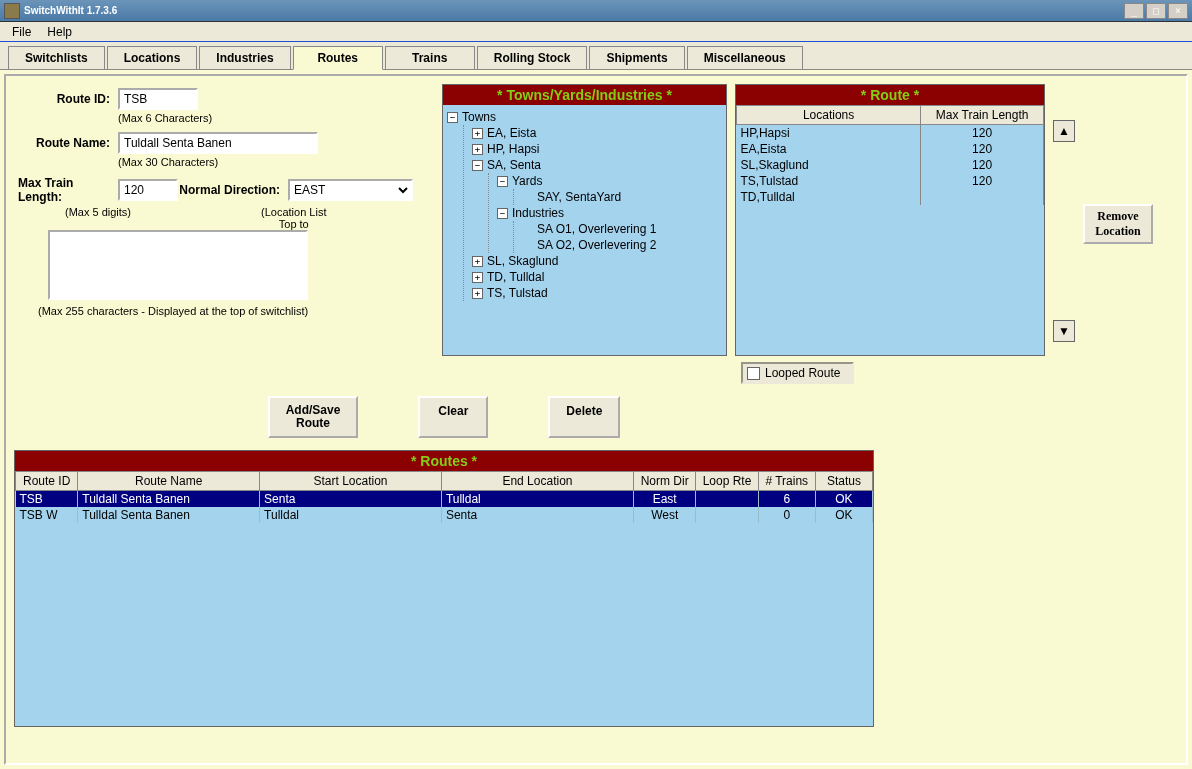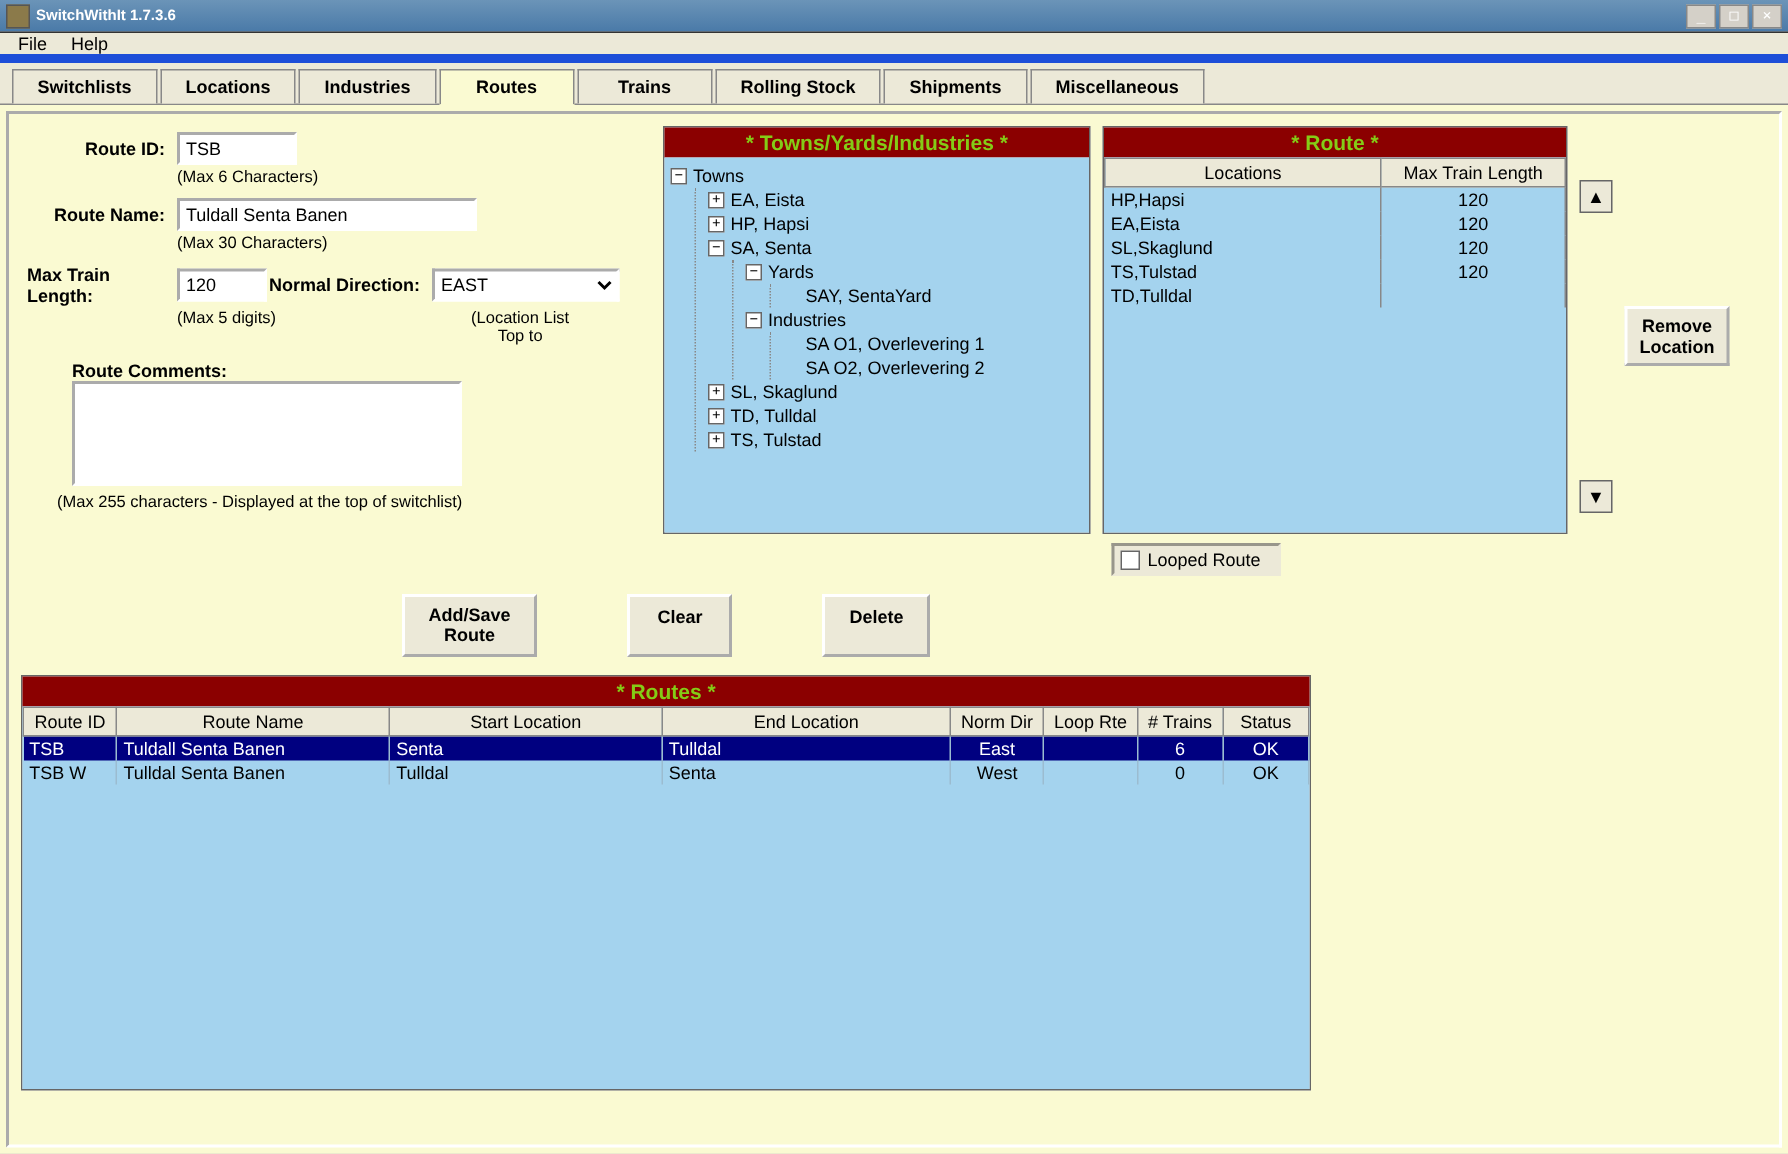--- a/index.html
+++ b/index.html
@@ -4,21 +4,21 @@
 <style>
 * { box-sizing: border-box; margin: 0; padding: 0; }
 body { font-family: "Segoe UI", Tahoma, sans-serif; font-size: 12px; background: #d4d0c8; overflow: hidden; }
 
 .titlebar { background: linear-gradient(#6b94b8, #4a7aa8); height: 22px; display: flex; align-items: center; padding: 0 4px; color: white; border-bottom: 1px solid #333; }
 .titlebar-icon { width: 16px; height: 16px; background: #8b7a4a; margin-right: 4px; border: 1px solid #555; }
 .titlebar-text { flex: 1; font-weight: bold; font-size: 10px; }
 .titlebar-btns { display: flex; gap: 2px; }
 .titlebar-btn { width: 20px; height: 16px; background: #d4d0c8; border: 1px solid #888; display: flex; align-items: center; justify-content: center; font-size: 10px; font-family: monospace; cursor: default; }
 
-.menubar { background: #ece9d8; height: 20px; display: flex; align-items: center; padding: 0 4px; border-bottom: 6px solid #1d4ed8; }
+.menubar { background: #ece9d8; height: 20px; display: flex; align-items: center; padding: 0 4px; border-bottom: 1px solid #1d4ed8; }
 .menu-item { padding: 2px 8px; cursor: default; }
 
 .tabs { display: flex; padding: 4px 8px 0 8px; background: #ece9d8; border-bottom: 1px solid #888; }
 .tab { padding: 4px 16px; border: 1px solid #888; border-bottom: none; background: #ece9d8; margin-right: 2px; cursor: default; position: relative; font-weight: bold; font-size: 12px; min-width: 90px; text-align: center; }
 .tab.active { background: #fafad2; border-bottom: 1px solid #fafad2; margin-bottom: -1px; z-index: 2; }
 
 .content { background: #fafad2; padding: 4px; height: calc(100vh - 70px); overflow: auto; }
 .inner-border { border: 2px inset #fff; background: #fafad2; padding: 8px; height: 100%; }
 
 .top-row { display: flex; gap: 8px; align-items: flex-start; }
@@ -44,21 +44,21 @@
 .route-panel { width: 310px; }
 .route-panel .panel-body { height: 250px; }
 .route-table { width: 100%; border-collapse: collapse; font-size: 12px; }
 .route-table th { background: #ece9d8; border: 1px solid #888; padding: 2px 4px; font-weight: normal; }
 .route-table td { border-right: 1px solid #888; padding: 1px 4px; }
 .route-table tr.sel td { background: #000080; color: #fff; }
 
 .scroll-btns { width: 30px; display: flex; flex-direction: column; justify-content: space-between; align-items: center; padding: 36px 0 12px 0; height: 270px; }
 .scroll-btn { width: 22px; height: 22px; border: 1px solid #666; background: #ece9d8; display: flex; align-items: center; justify-content: center; cursor: default; }
 
-.remove-btn { width: 70px; height: 40px; border: 2px outset #fff; background: #ece9d8; font-weight: bold; font-size: 12px; text-align: center; cursor: default; display: flex; align-items: center; justify-content: center; margin-top: 120px; }
+.remove-btn { width: 70px; height: 40px; border: 2px outset #fff; background: #ece9d8; font-weight: bold; font-size: 12px; text-align: center; cursor: default; display: flex; align-items: center; justify-content: center; margin-top: 120px; font-family: Liberation Serif, serif; }
 
 .looped-row { display:flex; align-items:center; margin-top:6px; margin-left:6px; }
 .looped-box { border: 2px inset #ece9d8; padding: 2px 12px 2px 4px; display:flex; align-items:center; background:#ece9d8; }
 .check { width:13px; height:13px; border:1px solid #666; background:#fff; margin-right:5px; }
 
 .action-buttons { display: flex; gap: 60px; justify-content: center; margin: 12px 0; width: 860px; }
 .action-btn { padding: 6px 16px; border: 2px outset #fff; background: #ece9d8; font-weight: bold; cursor: default; min-width: 70px; text-align:center; }
 
 .routes-panel { border: 1px solid #666; margin-top: 4px; }
 .routes-panel .panel-body { height: 255px; background:#a4d3ee; overflow:auto; }
@@ -119,27 +119,26 @@
 
     <div class="form-row">
       <div style="width:100px; text-align:left; padding-right:0; font-weight:bold;">Max Train<br>Length:</div>
       <input class="inset-input" style="width: 60px;" value="120">
       <div style="width:110px; text-align:right; padding-right:8px; font-weight:bold;">Normal Direction:</div>
       <select class="dropdown" style="width:125px">
         <option>EAST</option>
       </select>
     </div>
     <div style="display:flex;">
-      <div style="margin-left:100px; font-size:11px;">(Max 5 digits)</div>
+      <div style="margin-left:47px; font-size:11px;">(Max 5 digits)</div>
       <div style="margin-left:130px; font-size:11px; text-align:center;">
         <span>(Location List</span><br><span>Top to</span>
       </div>
     </div>
 
-    <div style="margin-top:10px; font-weight:bold; margin-left:30px;">Route Comments:</div>
     <textarea class="comments" style="width: 260px; height: 70px; margin-left: 30px;"></textarea>
     <div style="font-size:11px; margin-left:20px; margin-top:2px;">(Max 255 characters - Displayed at the top of switchlist)</div>
   </div>
 
   <div class="panel tree-panel">
     <div class="panel-title">* Towns/Yards/Industries *</div>
     <div class="panel-body">
       <div class="tree-node">
               <span class="tree-box">−</span>
               <span class="tree-text">Towns</span>

